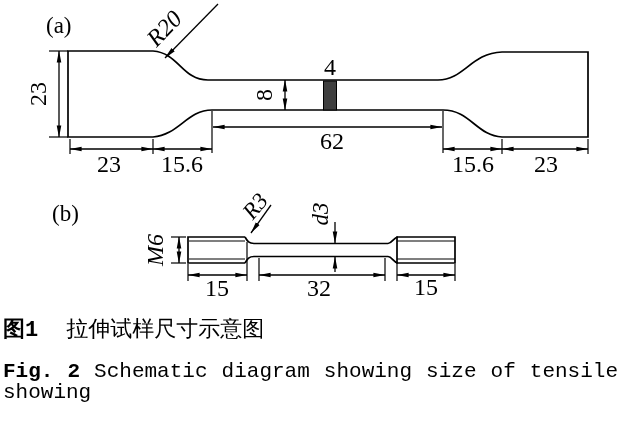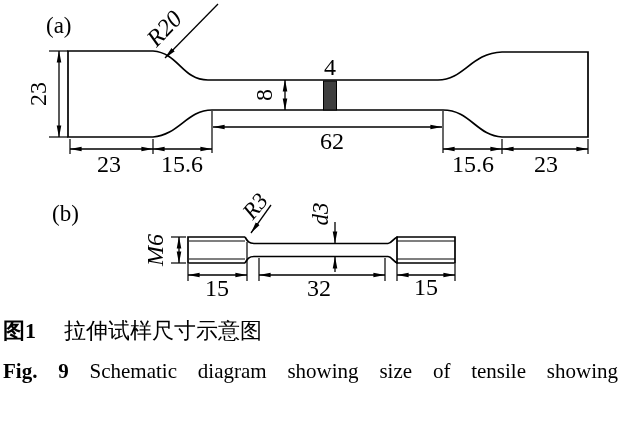--- a/index.html
+++ b/index.html
@@ -7,21 +7,21 @@
        font-family:"Liberation Serif","DejaVu Serif",serif;color:#000;}
   .figure-wrap{width:626px;height:434px;background:#fff;}
   svg{display:block;}
   svg text{font-family:"Liberation Serif","DejaVu Serif",serif;
            font-size:24px;fill:#000;}
   svg text.small{font-size:23px;}
   svg text.ital{font-style:italic;}
   .outline{fill:none;stroke:#000;stroke-width:1.7;}
   .thin{stroke:#000;stroke-width:1.2;fill:none;}
   .dim{stroke:#000;stroke-width:1.3;fill:none;}
-  .caption{padding:2px 8px 0 3px;font-size:21px;line-height:1.0;}
+  .caption{padding:2px 8px 0 3px;font-size:21px;line-height:1.0;font-family:Liberation Mono, monospace;}
   .caption p{margin:0;}
   .cap-zh{margin-top:10px !important;font-size:22px;}
   .cap-zh .zh-title{margin-left:28px;}
   .cap-en{margin-top:19px !important;text-align:justify;text-align-last:justify;}
   .cap-unit{margin-top:16px !important;}
   .b{font-weight:bold;}
 </style>
 </head>
 <body>
 
@@ -124,18 +124,18 @@
       <text x="319" y="296" text-anchor="middle">32</text>
       <text x="426" y="295" text-anchor="middle">15</text>
     </g>
   </svg>
 
   <div class="caption">
     <p class="cap-zh">
       <span class="b">图1</span><span class="zh-title">拉伸试样尺寸示意图</span>
     </p>
     <p class="cap-en">
-      <span class="b">Fig. 9</span>
+      <span class="b">Fig. 2</span>
       <span>Schematic diagram showing size of tensile showing</span>
     </p>
   </div>
 
 </div>
 
 </body></html>

